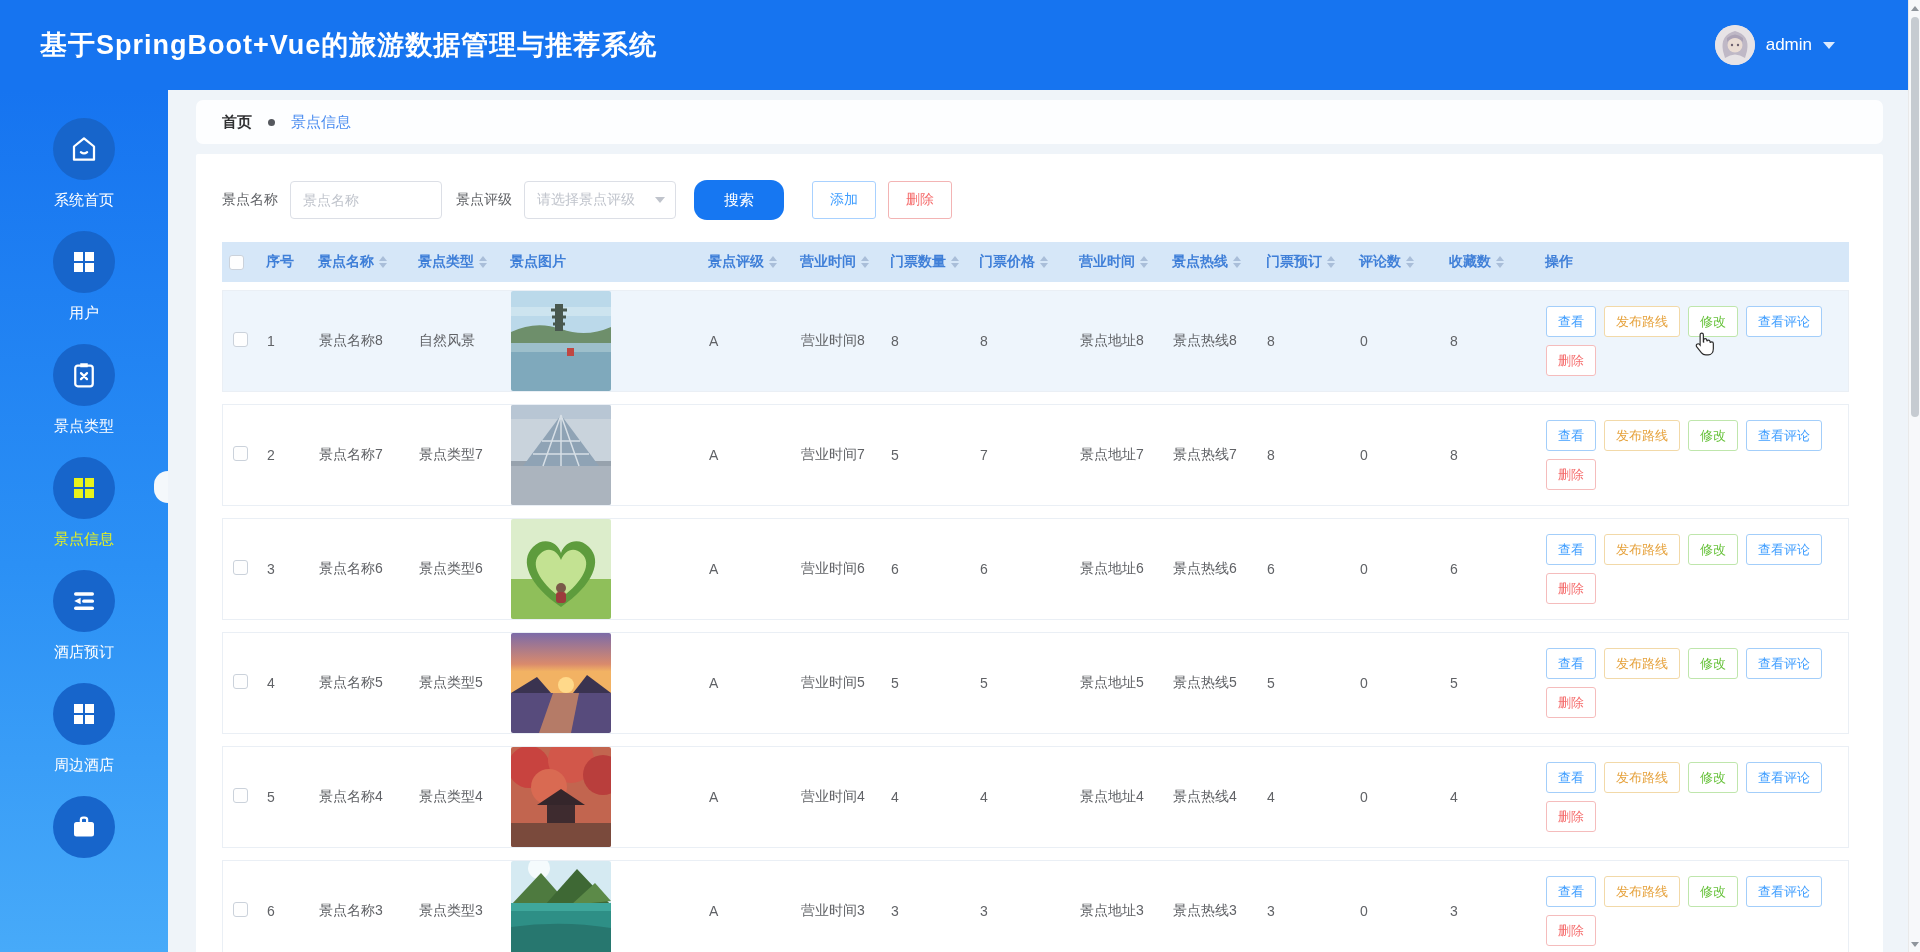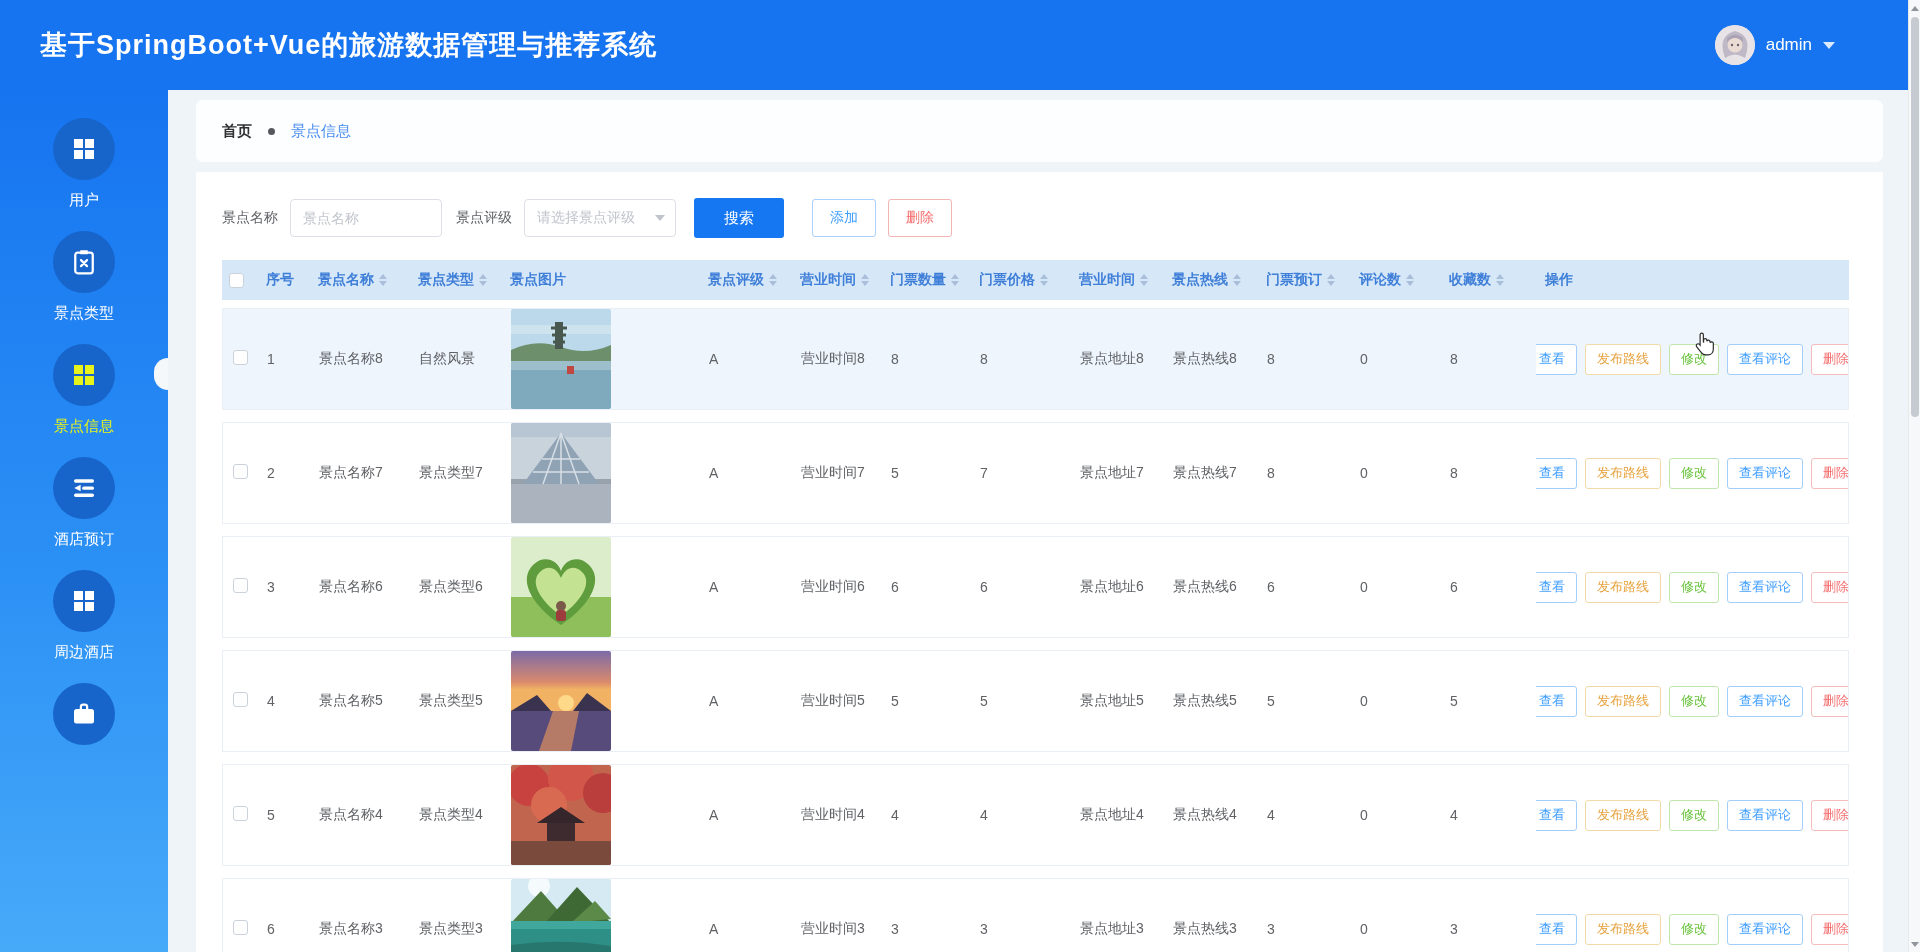--- a/index.html
+++ b/index.html
@@ -18,57 +18,57 @@
   .sb-item { position:relative; width:100%; height:113px; display:flex; flex-direction:column; align-items:center; padding-top:12px; cursor:pointer; color:#fff; }
   .sb-circle { width:62px; height:62px; border-radius:50%; background:#1765CB; display:flex; align-items:center; justify-content:center; }
   .sb-circle svg { width:30px; height:30px; }
   .sb-label { margin-top:11px; font-size:15px; }
   .sb-item.active { color:#E8F31C; }
   .sb-item .notch { display:none; }
   .sb-item.active .notch { display:block; position:absolute; right:0; top:26px; width:14px; height:32px; background:#F4F8FB; border-radius:18px 0 0 18px; }
 
   
   .main { position:absolute; left:168px; top:90px; width:1740px; height:862px; background:#EFF4F9; padding:10px 25px 0 28px; overflow:hidden; }
-  .crumb-card { background:#FDFEFF; height:62px; display:flex; align-items:center; padding:0 26px; border-radius:7px; }
+  .crumb-card { background:#FDFEFF; height:44px; display:flex; align-items:center; padding:0 26px; border-radius:7px; }
   .crumb-home { color:#303133; font-size:15px; font-weight:bold; cursor:pointer; }
   .crumb-dot { width:7px; height:7px; border-radius:50%; background:#55585e; margin:0 16px; }
   .crumb-current { color:#4A8CF0; font-size:15px; cursor:pointer; }
 
   .main-card { margin-top:10px; background:#fff; border-radius:2px; height:1400px; padding:26px 34px 0 26px; }
 
   
   .search-row { display:flex; align-items:center; margin-bottom:22px; }
   .f-label { font-size:14px; color:#606266; margin-right:12px; white-space:nowrap; }
   .f-input { width:152px; height:38px; border:1px solid #DCDFE6; border-radius:4px; padding:0 12px; font-size:14px; color:#606266; outline:none; }
   .f-input::placeholder { color:#C0C4CC; }
   .f-select { width:152px; height:38px; border:1px solid #DCDFE6; border-radius:4px; padding:0 10px 0 12px; display:flex; align-items:center; justify-content:space-between; margin-left:0; cursor:pointer; background:#fff; }
   .f-select .ph { font-size:14px; color:#C0C4CC; white-space:nowrap; }
   .sel-caret { width:0; height:0; border-left:5px solid transparent; border-right:5px solid transparent; border-top:6px solid #C0C4CC; margin-left:6px; }
   .gap12 { width:14px; } .gap16 { width:18px; } .gap28 { width:28px; }
-  .btn-primary { width:90px; height:40px; background:#1677F2; color:#fff; border:none; border-radius:3px; font-size:15px; cursor:pointer; }
+  .btn-primary { width:90px; height:40px; background:#1677F2; color:#fff; border:none; border-radius:13px; font-size:15px; cursor:pointer; }
   .btn-add { height:38px; padding:0 17px; background:#fff; color:#409EFF; border:1px solid #A8D1FF; border-radius:3px; font-size:14px; cursor:pointer; margin-right:12px; }
   .btn-del { height:38px; padding:0 17px; background:#fff; color:#F56C6C; border:1px solid #F3B4B4; border-radius:3px; font-size:14px; cursor:pointer; }
 
   
   .thead { display:flex; align-items:center; height:40px; background:#D6E7F8; color:#3F7FD8; font-size:14px; font-weight:bold; margin-bottom:8px; }
   .th { padding-left:10px; display:flex; align-items:center; white-space:nowrap; overflow:hidden; }
   .sort { display:inline-flex; flex-direction:column; margin-left:5px; gap:2px; cursor:pointer; }
   .sort i { display:block; width:0; height:0; border-left:4px solid transparent; border-right:4px solid transparent; }
   .sort .up { border-bottom:5px solid #A9BED9; }
   .sort .dn { border-top:5px solid #A9BED9; }
   .cb { flex:0 0 34px; padding-left:7px; }
   .checkbox { width:15px; height:15px; border:1px solid #CBD2DB; border-radius:3px; background:#FEFEFE; display:inline-block; cursor:pointer; }
 
   .tr { display:flex; align-items:center; min-height:102px; background:#fff; border:1px solid #EAEFF5; margin-bottom:12px; font-size:14px; color:#606266; }
   .tr.hover { background:#EEF5FC; }
   .td { padding-left:10px; white-space:nowrap; overflow:hidden; }
   .thumb { display:block; width:100px; height:100px; border-radius:2px; overflow:hidden; }
   .thumb svg { display:block; width:100px; height:100px; }
 
-  .td.actions { display:flex; flex-direction:row; justify-content:center; gap:8px; padding-right:6px; }
+  .td.actions { display:flex; flex-direction:column; justify-content:center; gap:8px; padding-right:6px; }
   .act-line { display:flex; gap:8px; }
   .abtn { height:31px; padding:0 11px; background:#fff; border-radius:3px; font-size:13px; cursor:pointer; white-space:nowrap; }
   .abtn.view, .abtn.comment { color:#409EFF; border:1px solid #A3CEFA; }
   .abtn.route { color:#E6A23C; border:1px solid #F2D9A8; }
   .abtn.edit { color:#67C23A; border:1px solid #BFE6AC; }
   .abtn.delete { color:#F56C6C; border:1px solid #F5BCBC; }
 
   
   .scrollbar { position:absolute; right:0; top:0; width:12px; height:952px; background:#F7F8FA; border-left:1px solid #E9E9E9; z-index:40; }
   .sb-arrow { position:absolute; left:0; width:12px; height:14px; display:flex; align-items:center; justify-content:center; }
@@ -96,20 +96,29 @@
           <circle cx="17" cy="20" r="1.2" fill="#6B5F6E"></circle>
           <circle cx="23" cy="20" r="1.2" fill="#6B5F6E"></circle>
         </svg>
     </span>
     <span class="username">admin</span>
     <span class="user-caret"></span>
   </div>
 </header>
 
 <aside class="sidebar">
+    <div class="sb-item">
+      <span class="sb-circle">
+        <svg viewBox="0 0 24 24" fill="none" stroke="currentColor" stroke-width="1.8">
+          <path d="M12 3.5 L4 10 V20.5 H20 V10 Z" stroke-linejoin="round"></path>
+          <path d="M9.5 14.5 Q12 16.6 14.5 14.5" stroke-linecap="round"></path>
+        </svg>
+      </span>
+      <span class="sb-label">系统首页</span>
+    </div>
     <div class="sb-item">
       <span class="sb-circle">
         <svg viewBox="0 0 24 24">
           <g fill="currentColor">
             <rect x="4" y="4" width="7.2" height="7.2"></rect>
             <rect x="12.8" y="4" width="7.2" height="7.2"></rect>
             <rect x="4" y="12.8" width="7.2" height="7.2"></rect>
             <rect x="12.8" y="12.8" width="7.2" height="7.2"></rect>
           </g>
         </svg>

